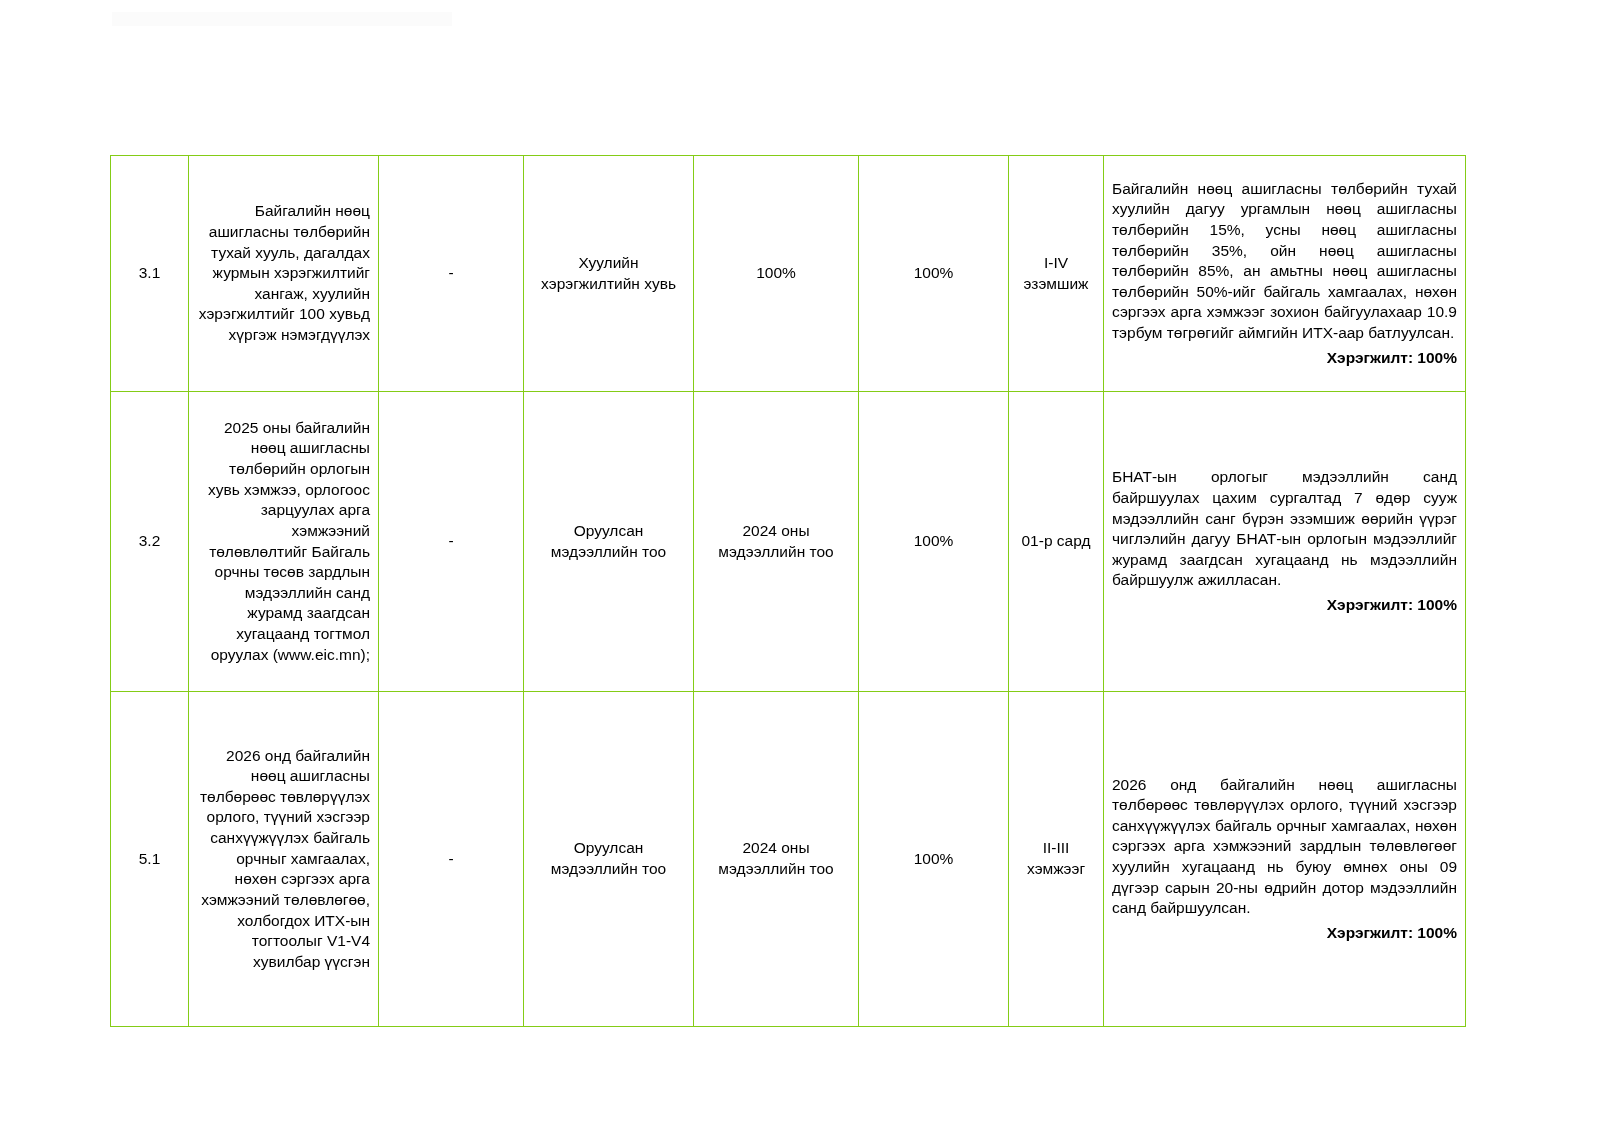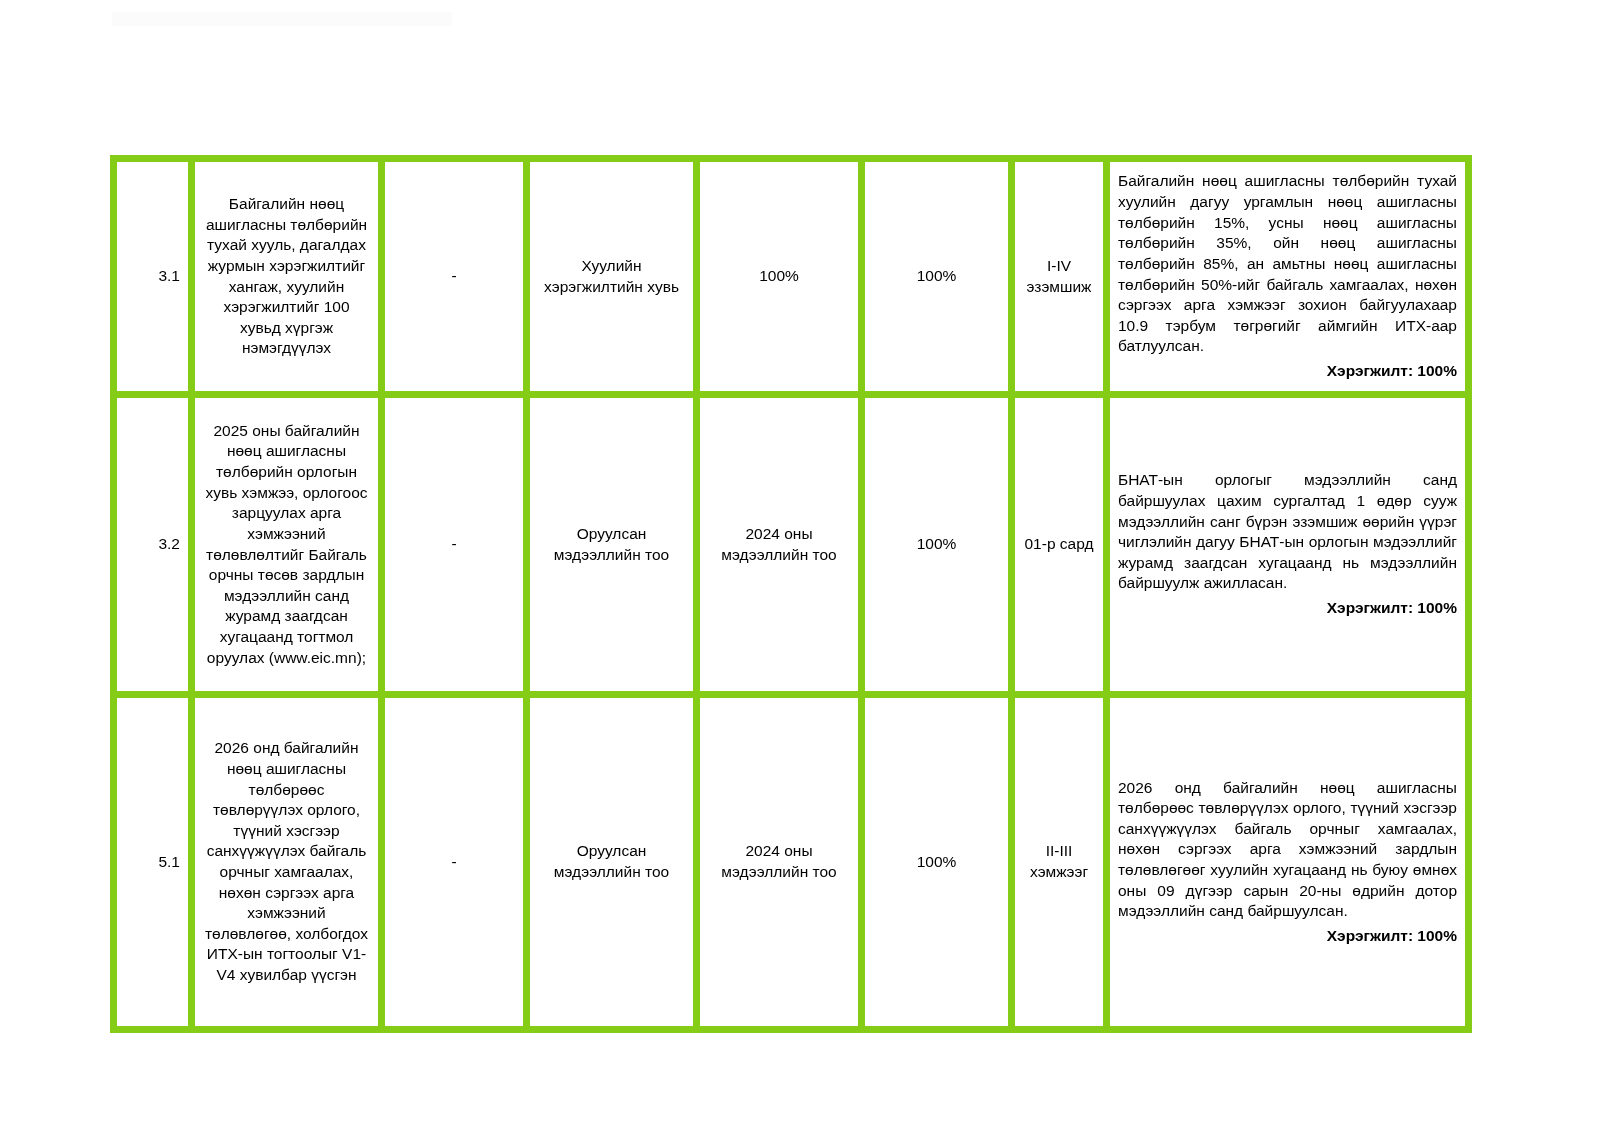--- a/index.html
+++ b/index.html
@@ -33,41 +33,41 @@
     left: 110px;
     top: 155px;
     width: 1355px;
   }
   table.doc-table {
     border-collapse: collapse;
     table-layout: fixed;
     width: 1355px;
   }
   table.doc-table td {
-    border: 7px solid #84cc16;
+    border: 1px solid #84cc16;
     vertical-align: middle;
     padding: 6px 8px;
     font-size: 15.5px;
     line-height: 1.33;
   }
   col.c-num { width: 78px; }
   col.c-act { width: 190px; }
   col.c-dash { width: 145px; }
   col.c-ind { width: 170px; }
   col.c-base { width: 165px; }
   col.c-target { width: 150px; }
   col.c-time { width: 95px; }
   col.c-res { width: 362px; }
 
   td.num {
-    text-align: right;
+    text-align: center;
     font-size: 16px;
   }
   td.activity {
-    text-align: center;
+    text-align: right;
     font-size: 15.5px;
     line-height: 1.36;
   }
   td.dash {
     text-align: center;
     font-size: 16px;
   }
   td.indicator,
   td.baseline,
   td.target,
@@ -131,21 +131,21 @@
         </tr>
         <tr class="r32">
           <td class="num">3.2</td>
           <td class="activity">2025 оны байгалийн нөөц ашигласны төлбөрийн орлогын хувь хэмжээ, орлогоос зарцуулах арга хэмжээний төлөвлөлтийг Байгаль орчны төсөв зардлын мэдээллийн санд журамд заагдсан хугацаанд тогтмол оруулах (www.eic.mn);</td>
           <td class="dash">-</td>
           <td class="indicator">Оруулсан мэдээллийн тоо</td>
           <td class="baseline">2024 оны мэдээллийн тоо</td>
           <td class="target">100%</td>
           <td class="timing">01-р сард</td>
           <td class="result">
-            <span class="result-body">БНАТ-ын орлогыг мэдээллийн санд байршуулах цахим сургалтад 1 өдөр сууж мэдээллийн санг бүрэн эзэмшиж өөрийн үүрэг чиглэлийн дагуу БНАТ-ын орлогын мэдээллийг журамд заагдсан хугацаанд нь мэдээллийн байршуулж ажилласан.</span>
+            <span class="result-body">БНАТ-ын орлогыг мэдээллийн санд байршуулах цахим сургалтад 7 өдөр сууж мэдээллийн санг бүрэн эзэмшиж өөрийн үүрэг чиглэлийн дагуу БНАТ-ын орлогын мэдээллийг журамд заагдсан хугацаанд нь мэдээллийн байршуулж ажилласан.</span>
             <span class="result-status">Хэрэгжилт: 100%</span>
           </td>
         </tr>
         <tr class="r33">
           <td class="num">5.1</td>
           <td class="activity">2026 онд байгалийн нөөц ашигласны төлбөрөөс төвлөрүүлэх орлого, түүний хэсгээр санхүүжүүлэх байгаль орчныг хамгаалах, нөхөн сэргээх арга хэмжээний төлөвлөгөө, холбогдох ИТХ-ын тогтоолыг V1-V4 хувилбар үүсгэн</td>
           <td class="dash">-</td>
           <td class="indicator">Оруулсан мэдээллийн тоо</td>
           <td class="baseline">2024 оны мэдээллийн тоо</td>
           <td class="target">100%</td>

